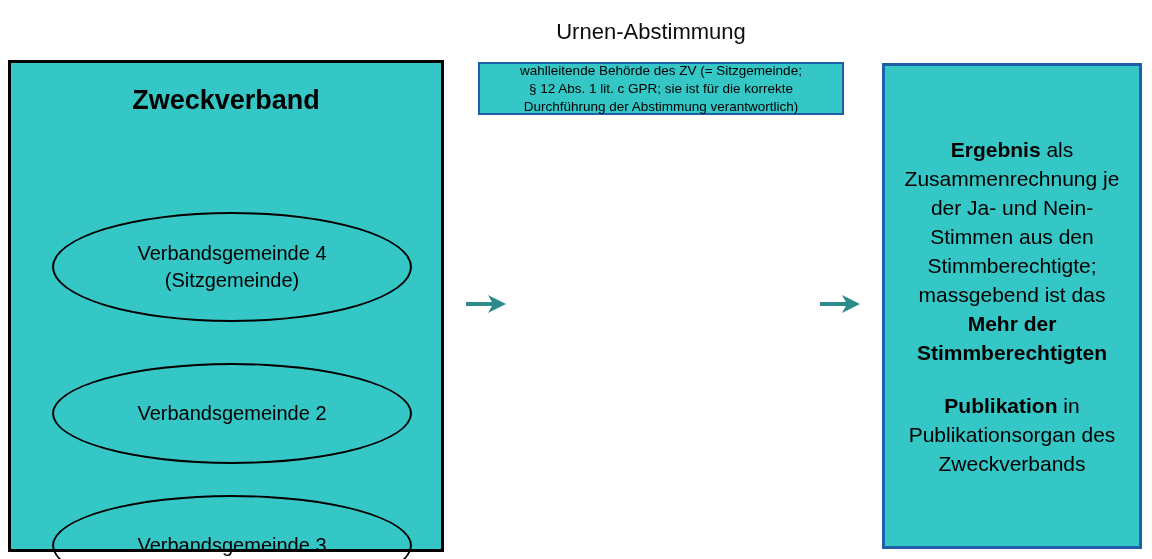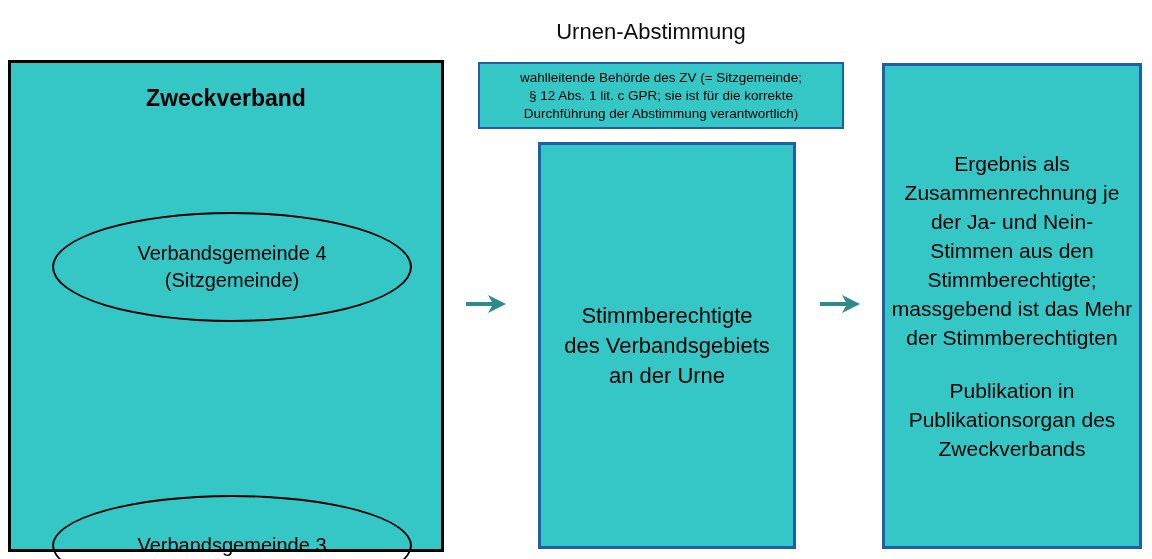--- a/index.html
+++ b/index.html
@@ -49,21 +49,21 @@
     left: 8px;
     top: 60px;
     width: 436px;
     height: 492px;
     border: 3px solid #000000;
   }
   #box-behoerde {
     left: 478px;
     top: 62px;
     width: 366px;
-    height: 67px;
+    height: 53px;
     border: 2px solid #1f5fa9;
     display: flex;
     align-items: center;
     justify-content: center;
   }
   #box-urne {
     left: 538px;
     top: 142px;
     width: 258px;
     height: 407px;
@@ -83,21 +83,21 @@
     justify-content: center;
   }
 
   
   .zv-heading {
     position: absolute;
     left: 0;
     right: 0;
     top: 22px;
     text-align: center;
-    font-size: 23px;
+    font-size: 27px;
     font-weight: bold;
     color: #000000;
   }
   .behoerde-text {
     font-size: 13.5px;
     line-height: 18px;
     text-align: center;
     padding: 0 6px;
     white-space: pre-line;
     color: #000000;
@@ -109,21 +109,21 @@
     white-space: pre-line;
     color: #000000;
   }
   .ergebnis-text {
     font-size: 21px;
     line-height: 29px;
     text-align: center;
     padding: 0 6px;
     color: #000000;
   }
-  .ergebnis-text b { font-weight: normal; }
+  .ergebnis-text b { font-weight: bold; }
   .ergebnis-gap { display: block; height: 24px; }
 
   
   .ellipse {
     position: absolute;
     box-sizing: border-box;
     border: 2px solid #000000;
     border-radius: 50%;
     background: transparent;
     display: flex;
@@ -155,40 +155,36 @@
 
   <div class="col-title" id="title-urnen">Urnen-Abstimmung</div>
 
 
   <div class="box" id="box-zweckverband">
     <div class="zv-heading">Zweckverband</div>
 
     <div class="ellipse" id="ellipse-1">Verbandsgemeinde 4
 (Sitzgemeinde)</div>
 
+    <div class="ellipse" id="ellipse-2">Verbandsgemeinde 2</div>
 
     <div class="ellipse" id="ellipse-3">Verbandsgemeinde 3</div>
   </div>
 
   <svg class="arrow" id="arrow-1" viewBox="0 0 44 26">
     <path d="M2 13 H30" stroke="#2e8b8b" stroke-width="4" fill="none"></path>
     <path d="M24 4 L42 13 L24 22 L29 13 Z" fill="#2e8b8b"></path>
   </svg>
 
   <div class="box" id="box-behoerde">
     <div class="behoerde-text">wahlleitende Behörde des ZV (= Sitzgemeinde;
 § 12 Abs. 1 lit. c GPR; sie ist für die korrekte
 Durchführung der Abstimmung verantwortlich)</div>
   </div>
 
-  <div class="box" id="box-urne">
-    <div class="urne-text">Stimmberechtigte
-des Verbandsgebiets
-an der Urne</div>
-  </div>
 
   <svg class="arrow" id="arrow-2" viewBox="0 0 44 26">
     <path d="M2 13 H30" stroke="#2e8b8b" stroke-width="4" fill="none"></path>
     <path d="M24 4 L42 13 L24 22 L29 13 Z" fill="#2e8b8b"></path>
   </svg>
 
   <div class="box" id="box-ergebnis">
     <div class="ergebnis-text">
       <b>Ergebnis</b><span> als Zusammenrechnung je der Ja- und Nein-Stimmen aus den Stimmberechtigte; massgebend ist das </span><b>Mehr der Stimmberechtigten</b>
       <span class="ergebnis-gap"></span>

